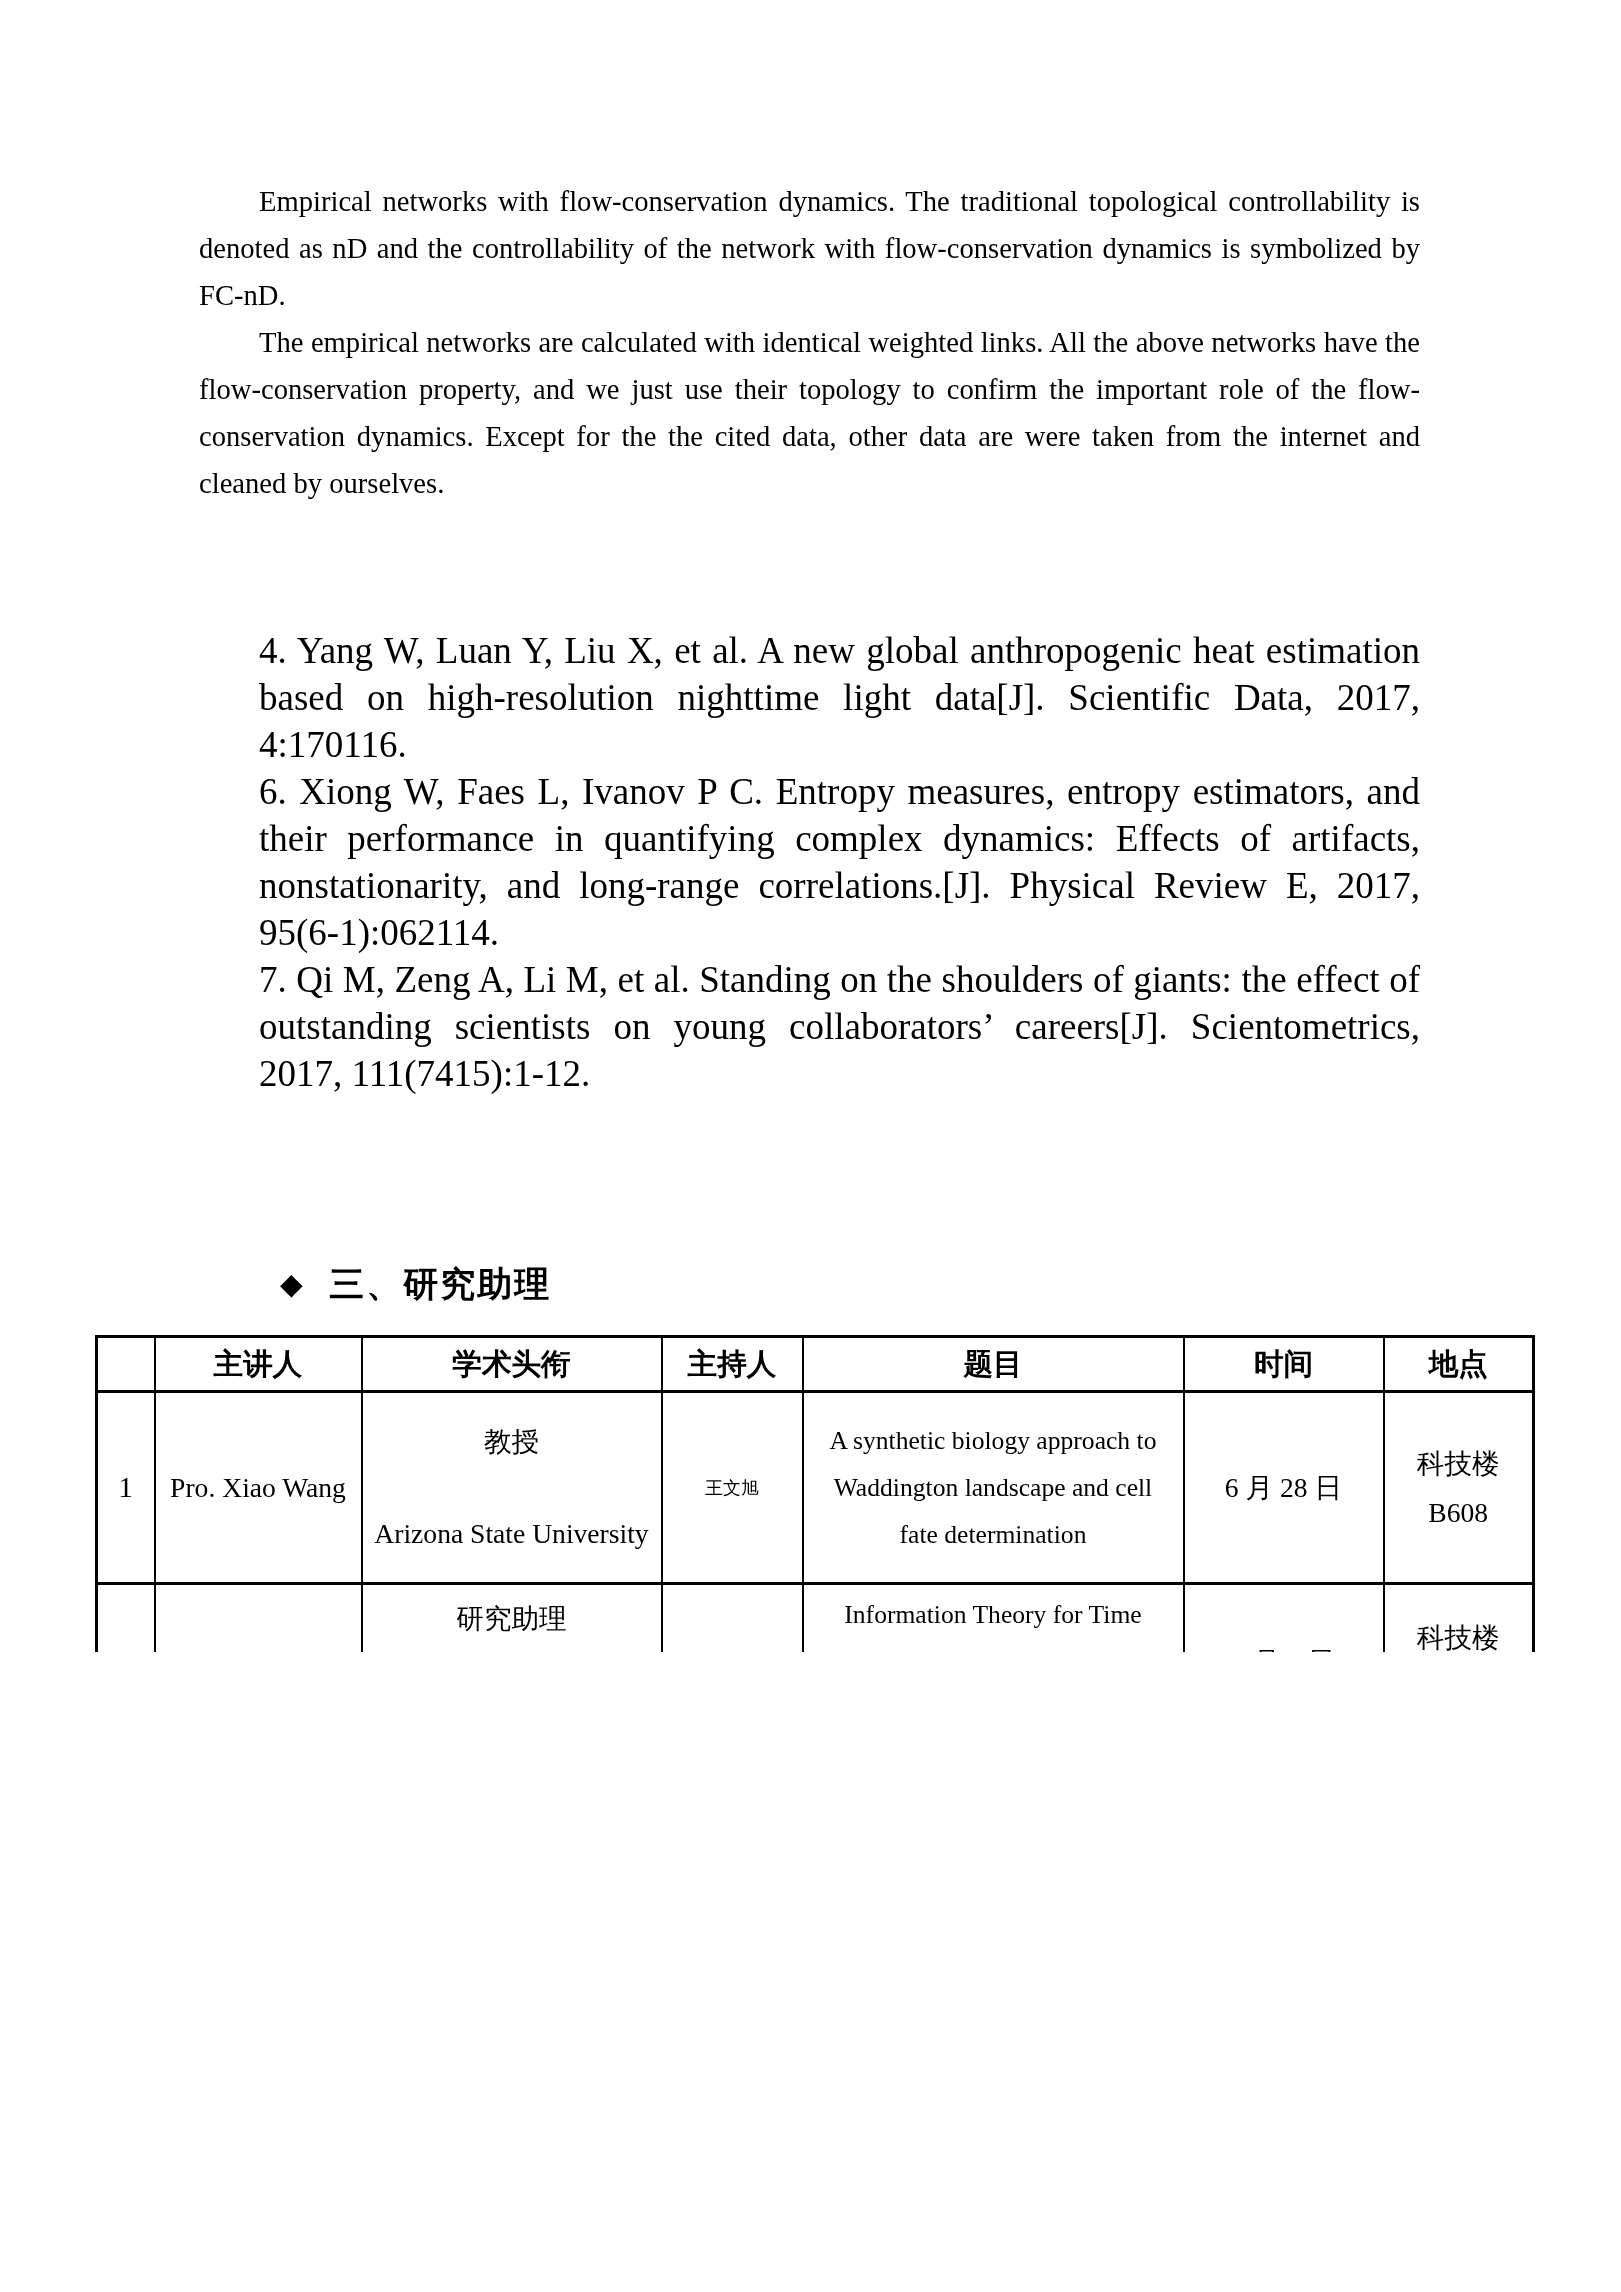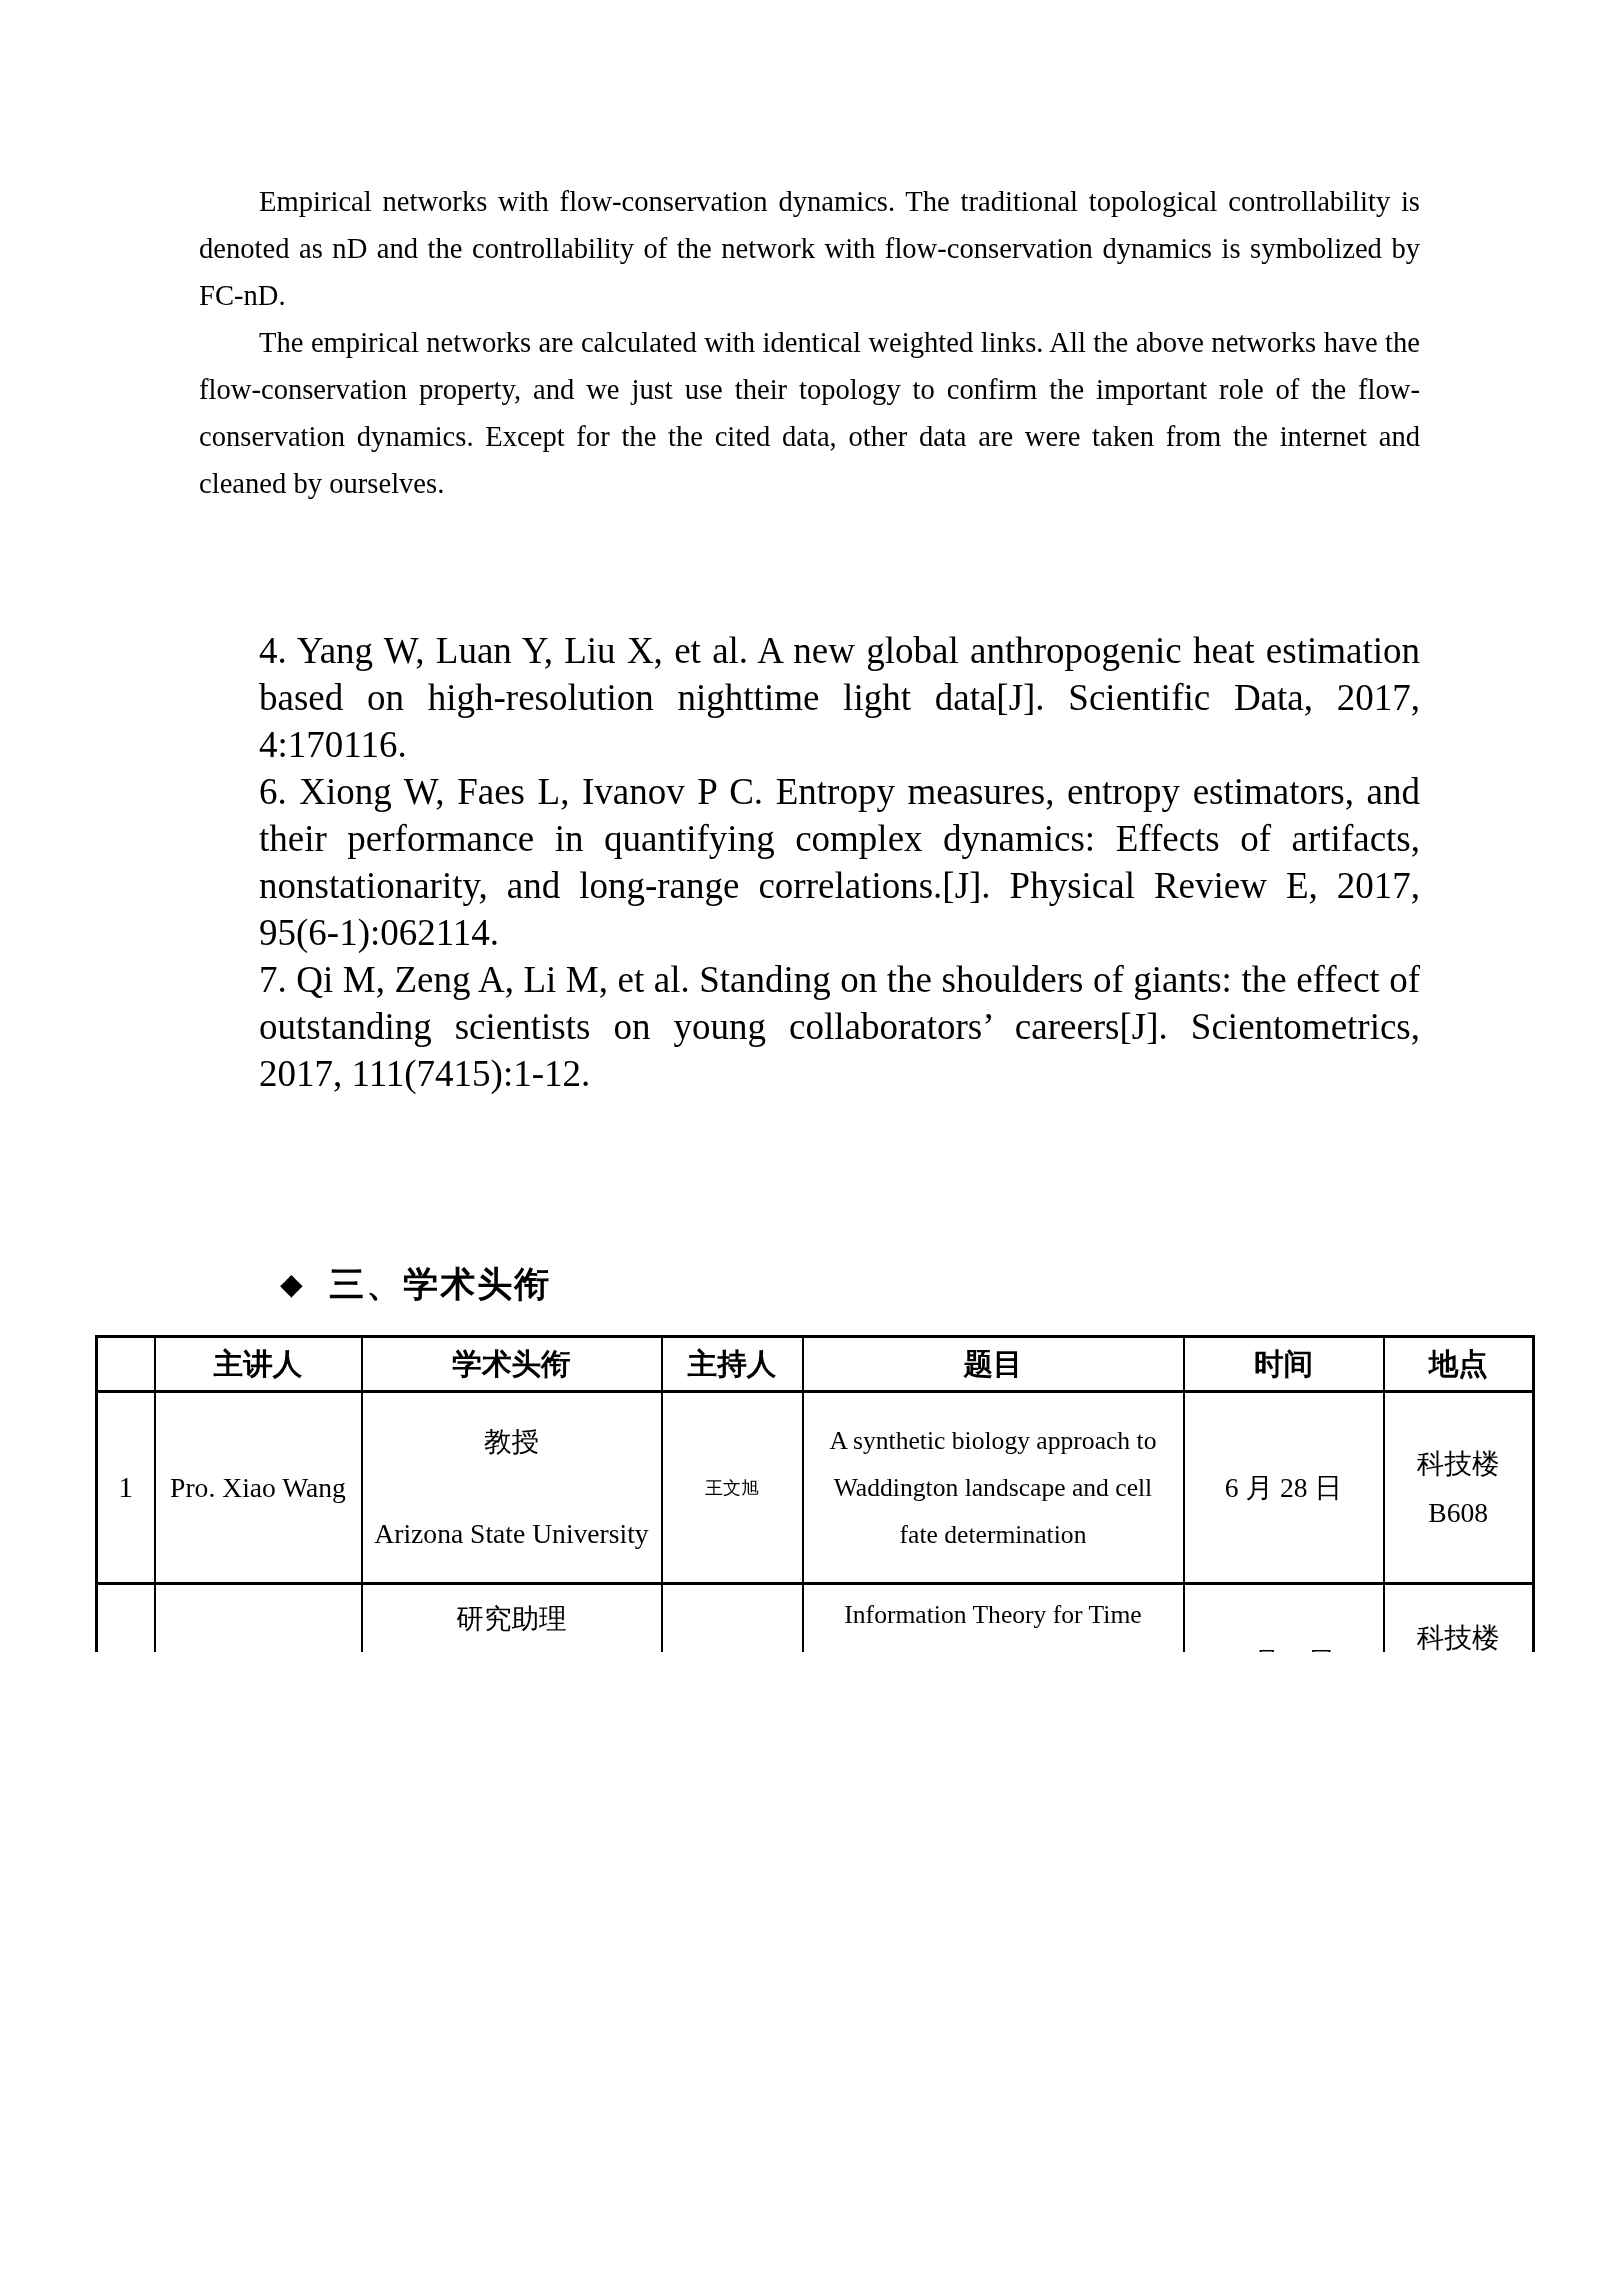--- a/index.html
+++ b/index.html
@@ -141,21 +141,21 @@
   </div>
 
   <div class="references">
     <p>4. Yang W, Luan Y, Liu X, et al. A new global anthropogenic heat estimation based on high-resolution nighttime light data[J]. Scientific Data, 2017, 4:170116.</p>
     <p>6. Xiong W, Faes L, Ivanov P C. Entropy measures, entropy estimators, and their performance in quantifying complex dynamics: Effects of artifacts, nonstationarity, and long-range correlations.[J]. Physical Review E, 2017, 95(6-1):062114.</p>
     <p>7. Qi M, Zeng A, Li M, et al. Standing on the shoulders of giants: the effect of outstanding scientists on young collaborators’ careers[J]. Scientometrics, 2017, 111(7415):1-12.</p>
   </div>
 
   <div class="section-heading">
     <span class="diamond">◆</span>
-    <span class="section-title">三、学术头衔</span>
+    <span class="section-title">三、研究助理</span>
   </div>
 
   <table class="lectures">
     <colgroup>
       <col style="width:58px">
       <col style="width:207px">
       <col style="width:300px">
       <col style="width:141px">
       <col style="width:381px">
       <col style="width:200px">

